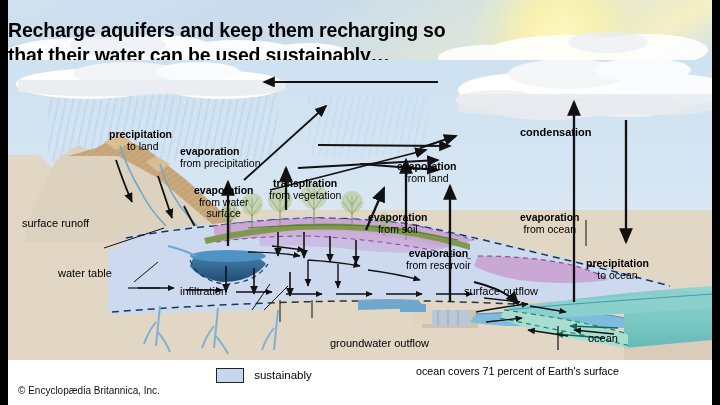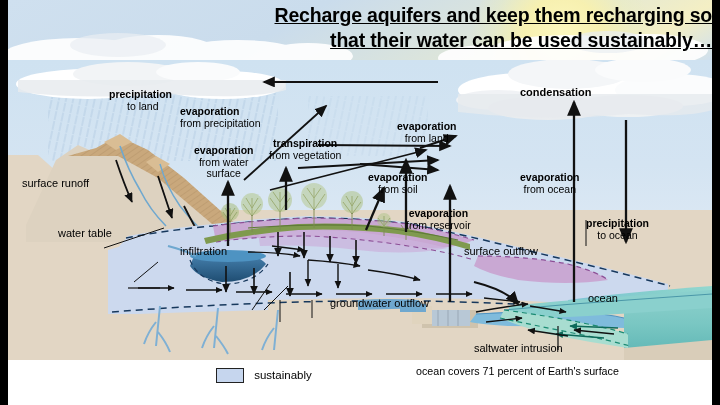--- a/index.html
+++ b/index.html
@@ -6,29 +6,29 @@
   body{width:720px;height:405px;overflow:hidden;
        font-family:"Liberation Sans","DejaVu Sans",sans-serif;}
   #stage{position:relative;width:720px;height:405px;background:#000;overflow:hidden;}
 
   
   #title-band{position:absolute;left:8px;top:0;width:704px;height:60px;overflow:hidden;
       background:linear-gradient(150deg,#cfe0ef 0%,#cadcec 40%,#dfe6d8 70%,#f4efc4 88%,#cfe0ef 100%);}
   #sunglow{position:absolute;right:60px;top:-40px;width:180px;height:150px;border-radius:50%;
       background:radial-gradient(circle,#fdf8bf 0%,#f7f0b0 32%,rgba(236,238,190,0.45) 58%,rgba(205,224,240,0) 78%);}
   #title-clouds{position:absolute;left:0;top:0;width:704px;height:60px;}
-  #title-text{position:absolute;left:0;top:3px;width:704px;text-align:right;
-      color:#000;font-weight:bold;font-size:19.5px;line-height:25px;letter-spacing:-0.2px;text-decoration:underline;}
+  #title-text{position:absolute;left:0;top:18px;width:704px;text-align:left;
+      color:#000;font-weight:bold;font-size:19.5px;line-height:25px;letter-spacing:-0.2px;}
 
   
   #scene{position:absolute;left:8px;top:60px;width:704px;height:300px;overflow:hidden;
       background:linear-gradient(180deg,#cfe2f1 0%,#d4e4f2 35%,#dde9f4 60%,#e6eef6 100%);}
   #scene svg{position:absolute;left:0;top:0;}
 
-  .lbl{position:absolute;color:#000;font-size:10.5px;line-height:11.5px;white-space:nowrap;}
+  .lbl{position:absolute;color:#000;font-size:10.5px;line-height:11.5px;white-space:nowrap;margin-top:40px;}
   .lbl b{font-weight:bold;display:block;}
   .lbl .t2{font-weight:normal;display:block;}
   .lbl.one{font-weight:normal;}
   .lbl.bold1{font-weight:bold;}
   .lbl.ctr{text-align:center;}
 
   
   #footer{position:absolute;left:8px;top:360px;width:704px;height:45px;background:#fff;}
   .sw{display:inline-block;width:26px;height:13px;border:1.4px solid #222;vertical-align:middle;}
   .legitem{position:absolute;font-size:11.5px;color:#000;}
@@ -369,20 +369,21 @@
     <div class="lbl one" style="left:456px;top:186px;font-size:11px;">surface outflow</div>
     <div class="lbl one" style="left:580px;top:233px;font-size:11px;">ocean</div>
     <div class="lbl one" style="left:466px;top:283px;font-size:11px;">saltwater intrusion</div>
   </div>
 
   <div id="footer">
     <div class="legitem" style="left:208px;top:8px;">
       <span class="sw" style="background:#c6d6ee;"></span>
       <span style="margin-left:7px;">sustainably</span>
     </div>
+    <div id="copyright">© Encyclopædia Britannica, Inc.</div>
     <div id="oceanfact">
       <div>ocean covers 71 percent of Earth's surface</div>
     </div>
   </div>
 
   <div id="frame-l"></div>
   <div id="frame-r"></div>
 </div>
 
 </body></html>

